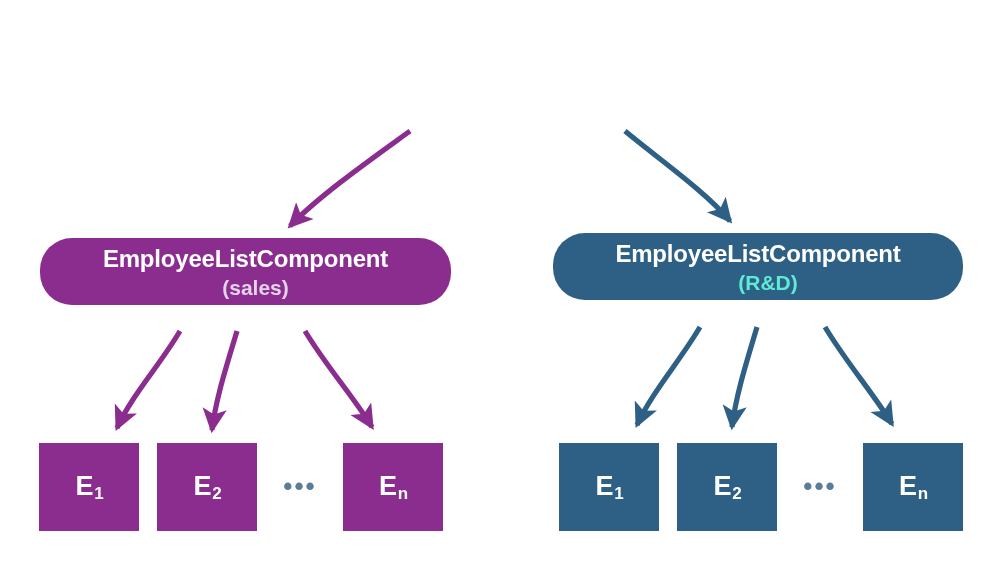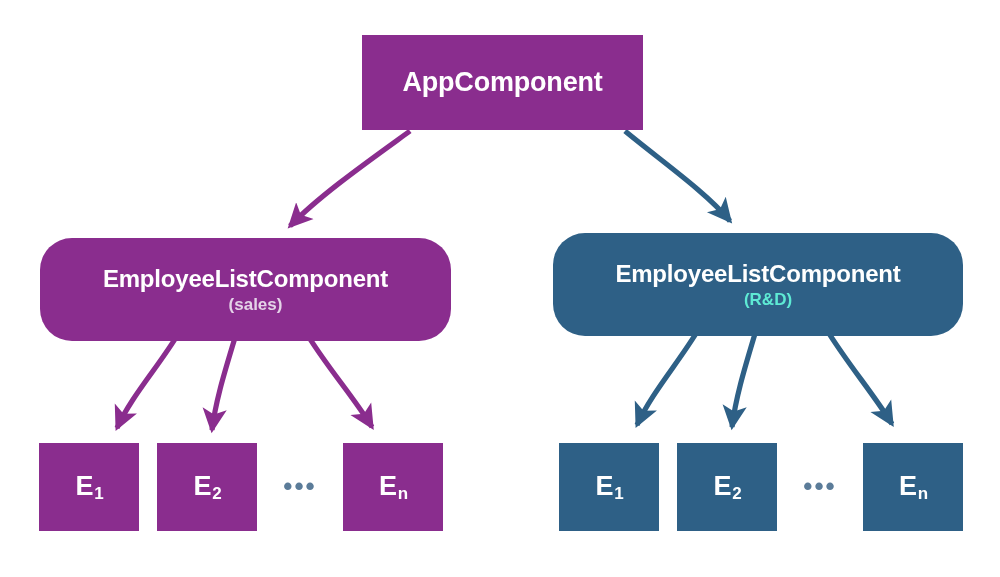--- a/index.html
+++ b/index.html
@@ -58,26 +58,26 @@
     top: 35px;
     width: 281px;
     height: 95px;
     background: #8A2D8E;
   }
   #node-app .node-title { font-size: 27px; }
 
   
   .node-mid {
     width: 411px;
-    height: 103px;
+    height: 67px;
     padding-top: 2px;
     border-radius: 32px;
   }
   .node-mid .node-title { font-size: 24px; }
-  .node-mid .node-sub { font-size: 17px; margin-top: 4px; margin-left: 20px; }
+  .node-mid .node-sub { font-size: 21px; margin-top: 4px; margin-left: 20px; }
 
   #node-list-sales {
     left: 40px;
     top: 238px;
     background: #8A2D8E;
   }
   #node-list-rnd {
     left: 553px;
     top: 233px;
     width: 410px;
@@ -146,23 +146,20 @@
 
     <path d="M 180 331 C 160 365 132 395 117 428" fill="none" stroke="#8A2D8E" stroke-width="5.2" marker-end="url(#arrow-purple)"></path>
     <path d="M 237 331 C 226 368 216 398 212 430" fill="none" stroke="#8A2D8E" stroke-width="5.2" marker-end="url(#arrow-purple)"></path>
     <path d="M 305 331 C 326 366 353 396 372 427" fill="none" stroke="#8A2D8E" stroke-width="5.2" marker-end="url(#arrow-purple)"></path>
 
     <path d="M 700 327 C 680 361 652 392 637 425" fill="none" stroke="#2E6086" stroke-width="5.2" marker-end="url(#arrow-blue)"></path>
     <path d="M 757 327 C 746 364 736 395 732 427" fill="none" stroke="#2E6086" stroke-width="5.2" marker-end="url(#arrow-blue)"></path>
     <path d="M 825 327 C 846 362 873 393 892 424" fill="none" stroke="#2E6086" stroke-width="5.2" marker-end="url(#arrow-blue)"></path>
   </svg>
 
-  <div class="node" id="node-app">
-    <span class="node-title">AppComponent</span>
-  </div>
 
   <div class="node node-mid purple" id="node-list-sales">
     <span class="node-title">EmployeeListComponent</span>
     <span class="node-sub">(sales)</span>
   </div>
 
   <div class="node node-mid blue" id="node-list-rnd">
     <span class="node-title">EmployeeListComponent</span>
     <span class="node-sub">(R&amp;D)</span>
   </div>

